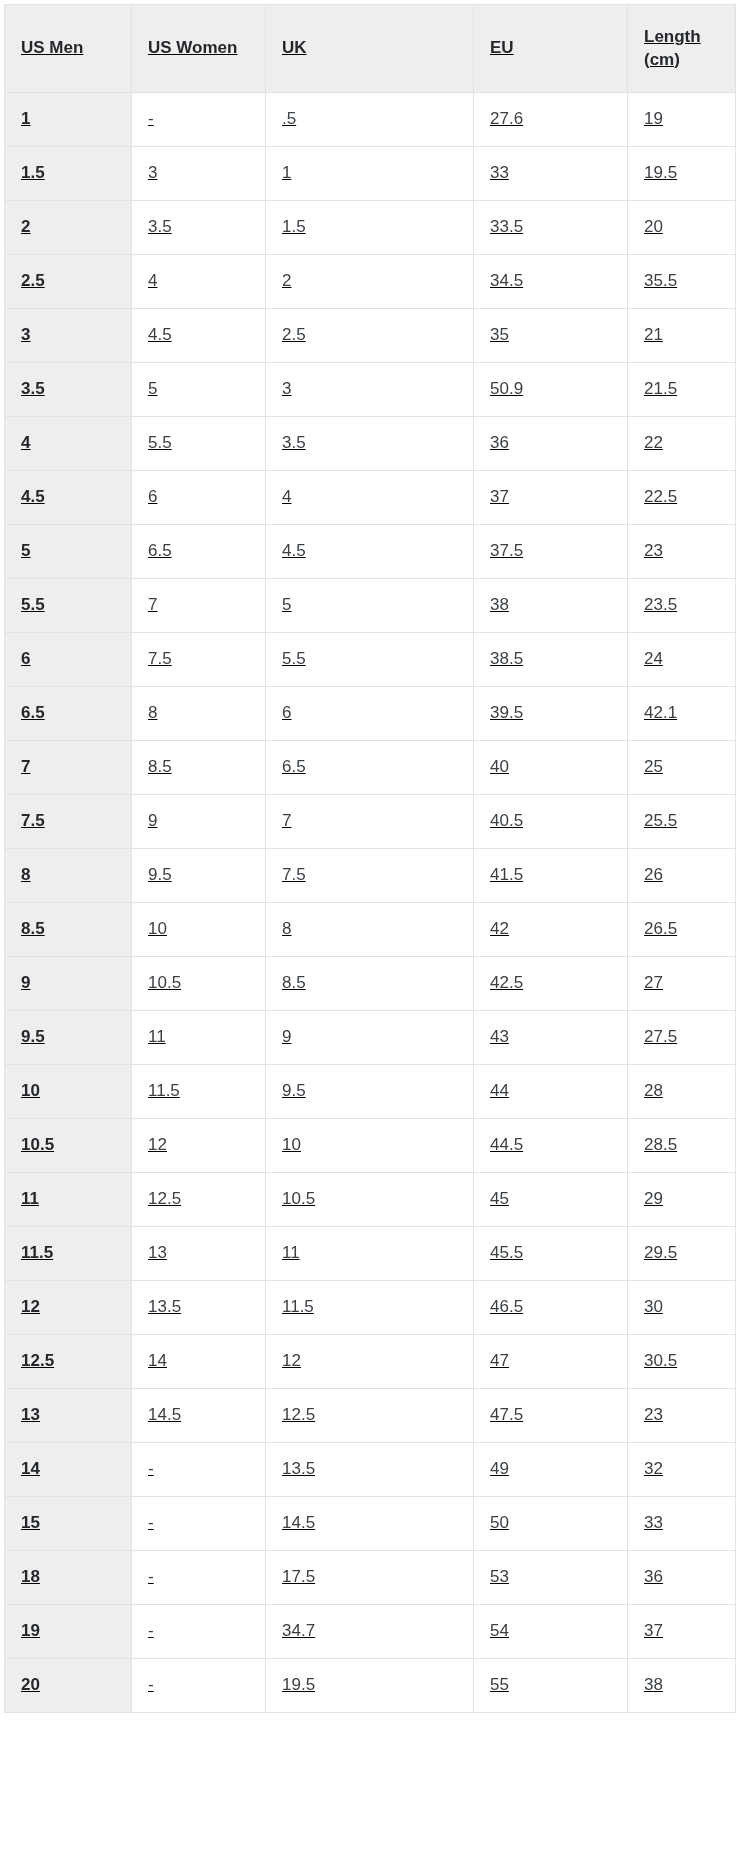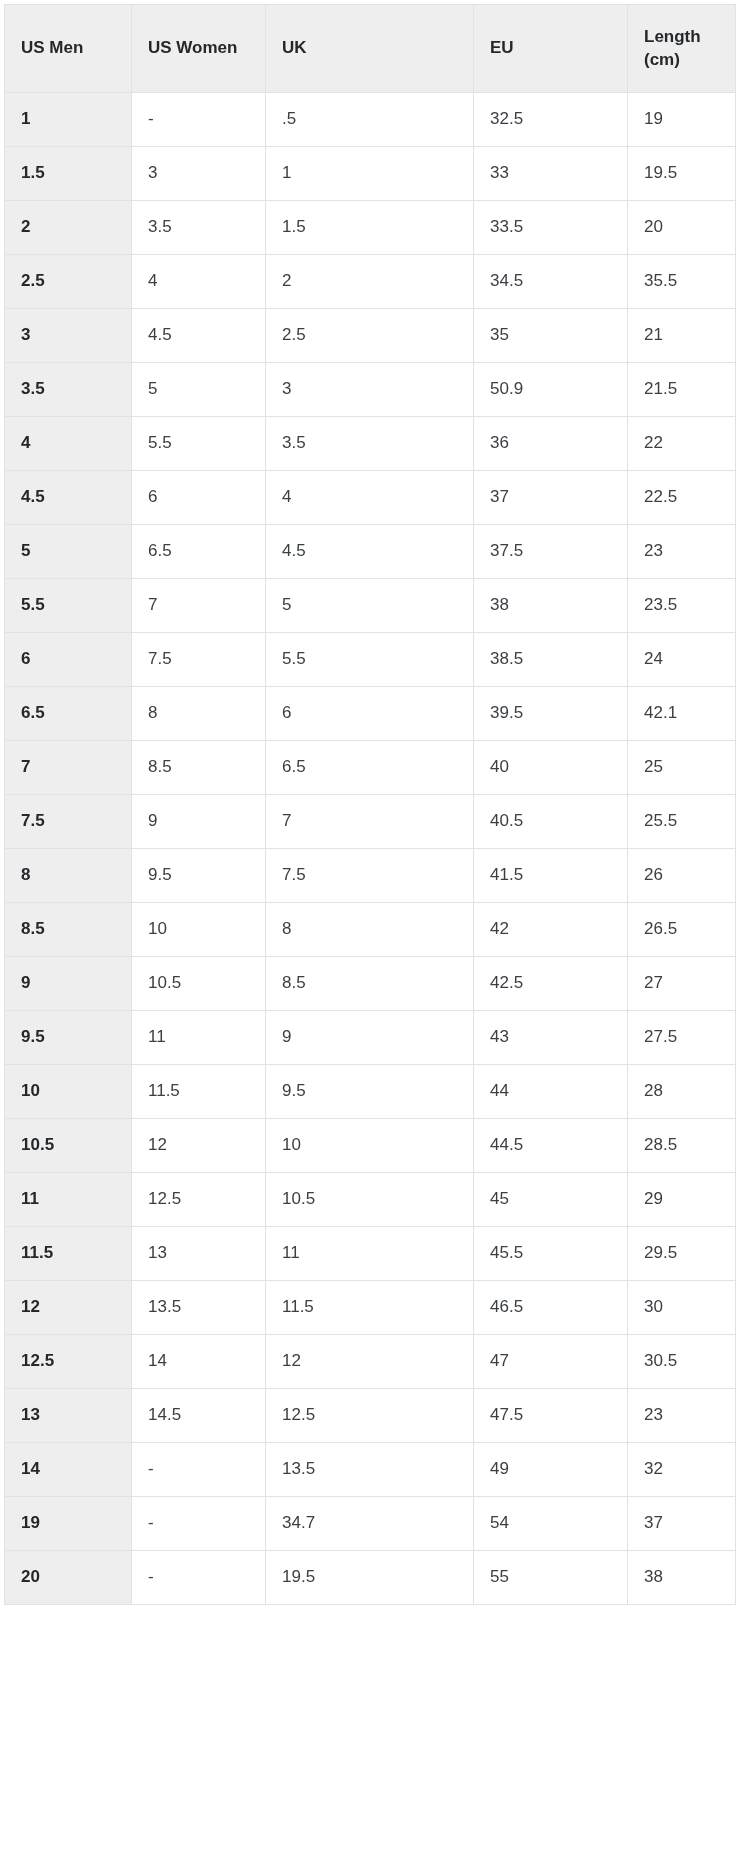--- a/index.html
+++ b/index.html
@@ -14,20 +14,21 @@
   body {
     font-family: "Liberation Sans", sans-serif;
     -webkit-font-smoothing: antialiased;
   }
 
   .size-chart-wrap {
     position: absolute;
     left: 4px;
     top: 4px;
     width: 731px;
+    text-decoration: underline;
   }
 
   table.size-table {
     border-collapse: collapse;
     width: 731px;
     table-layout: fixed;
   }
 
   table.size-table col.c-usmen   { width: 127px; }
   table.size-table col.c-uswomen { width: 134px; }
@@ -107,21 +108,21 @@
             <span class="hdr-line">Length</span>
             <span class="hdr-line">(cm)</span>
           </th>
         </tr>
     </thead>
     <tbody>
         <tr>
           <td class="col-usmen">1</td>
           <td class="col-uswomen">-</td>
           <td class="col-uk">.5</td>
-          <td class="col-eu">32.5</td>
+          <td class="col-eu">27.6</td>
           <td class="col-lengthcm">19</td>
         </tr>
         <tr>
           <td class="col-usmen">1.5</td>
           <td class="col-uswomen">3</td>
           <td class="col-uk">1</td>
           <td class="col-eu">33</td>
           <td class="col-lengthcm">19.5</td>
         </tr>
         <tr>
@@ -286,20 +287,34 @@
           <td class="col-lengthcm">23</td>
         </tr>
         <tr>
           <td class="col-usmen">14</td>
           <td class="col-uswomen">-</td>
           <td class="col-uk">13.5</td>
           <td class="col-eu">49</td>
           <td class="col-lengthcm">32</td>
         </tr>
         <tr>
+          <td class="col-usmen">15</td>
+          <td class="col-uswomen">-</td>
+          <td class="col-uk">14.5</td>
+          <td class="col-eu">50</td>
+          <td class="col-lengthcm">33</td>
+        </tr>
+        <tr>
+          <td class="col-usmen">18</td>
+          <td class="col-uswomen">-</td>
+          <td class="col-uk">17.5</td>
+          <td class="col-eu">53</td>
+          <td class="col-lengthcm">36</td>
+        </tr>
+        <tr>
           <td class="col-usmen">19</td>
           <td class="col-uswomen">-</td>
           <td class="col-uk">34.7</td>
           <td class="col-eu">54</td>
           <td class="col-lengthcm">37</td>
         </tr>
         <tr>
           <td class="col-usmen">20</td>
           <td class="col-uswomen">-</td>
           <td class="col-uk">19.5</td>

